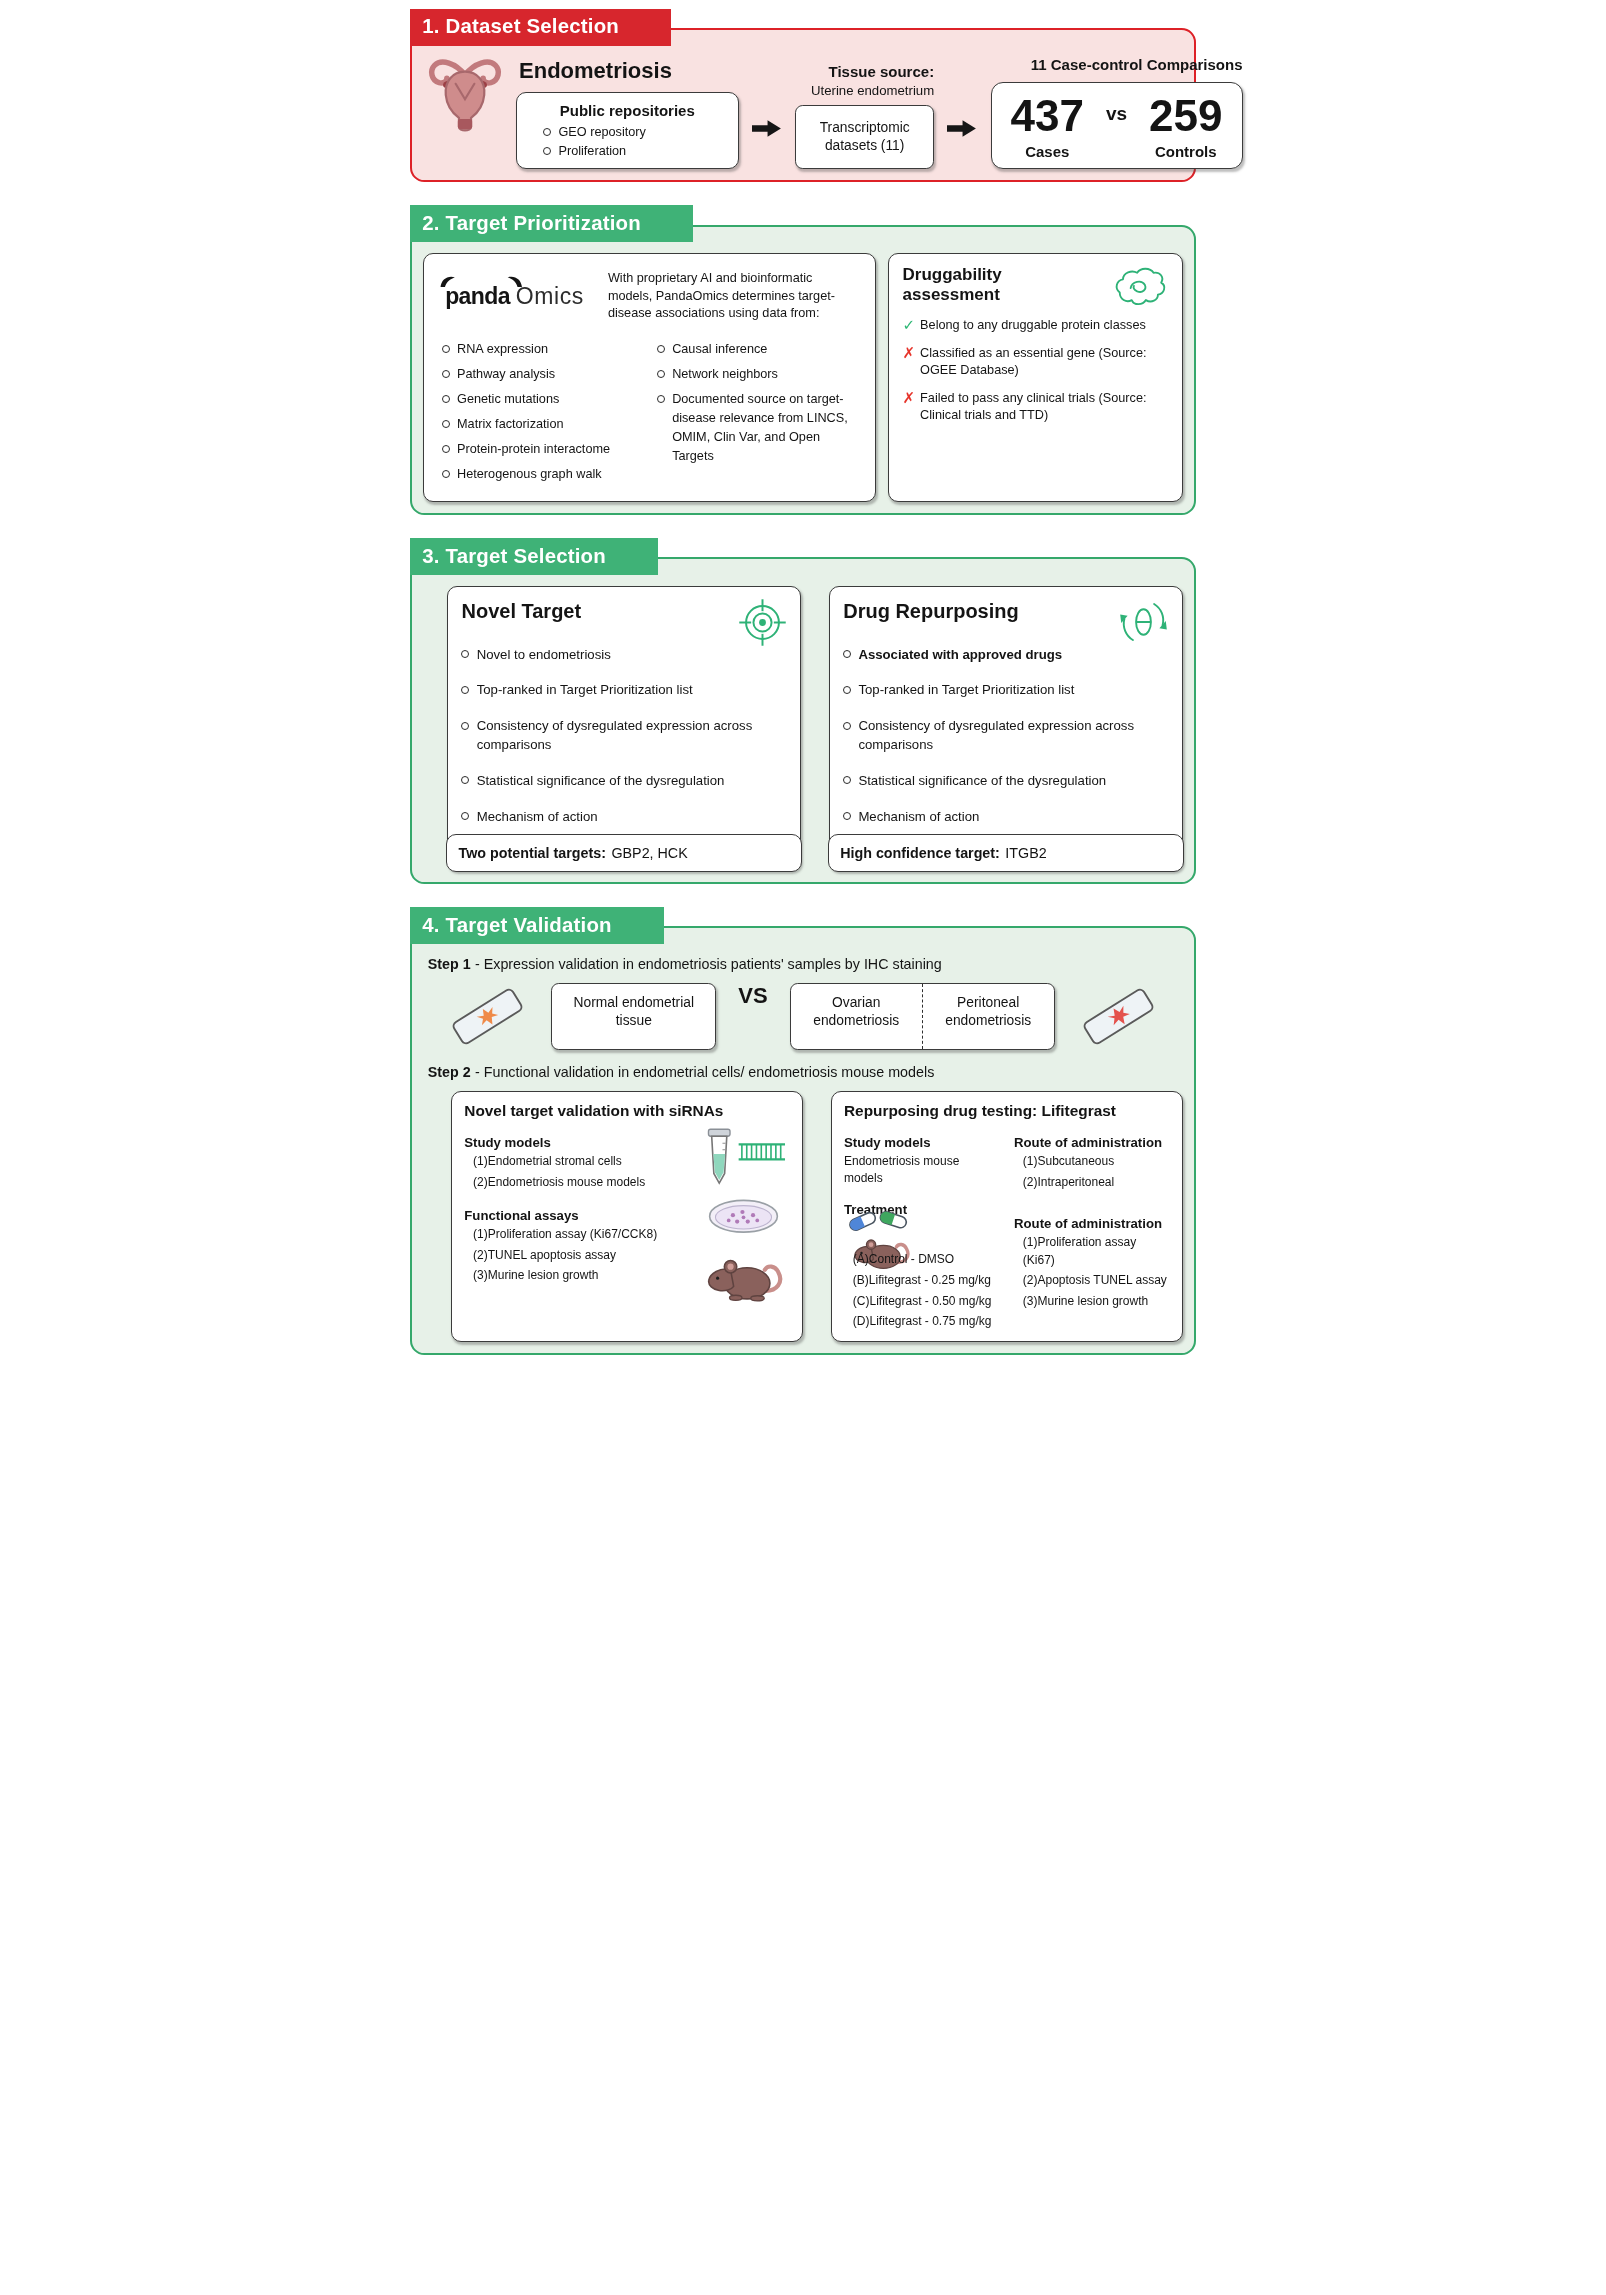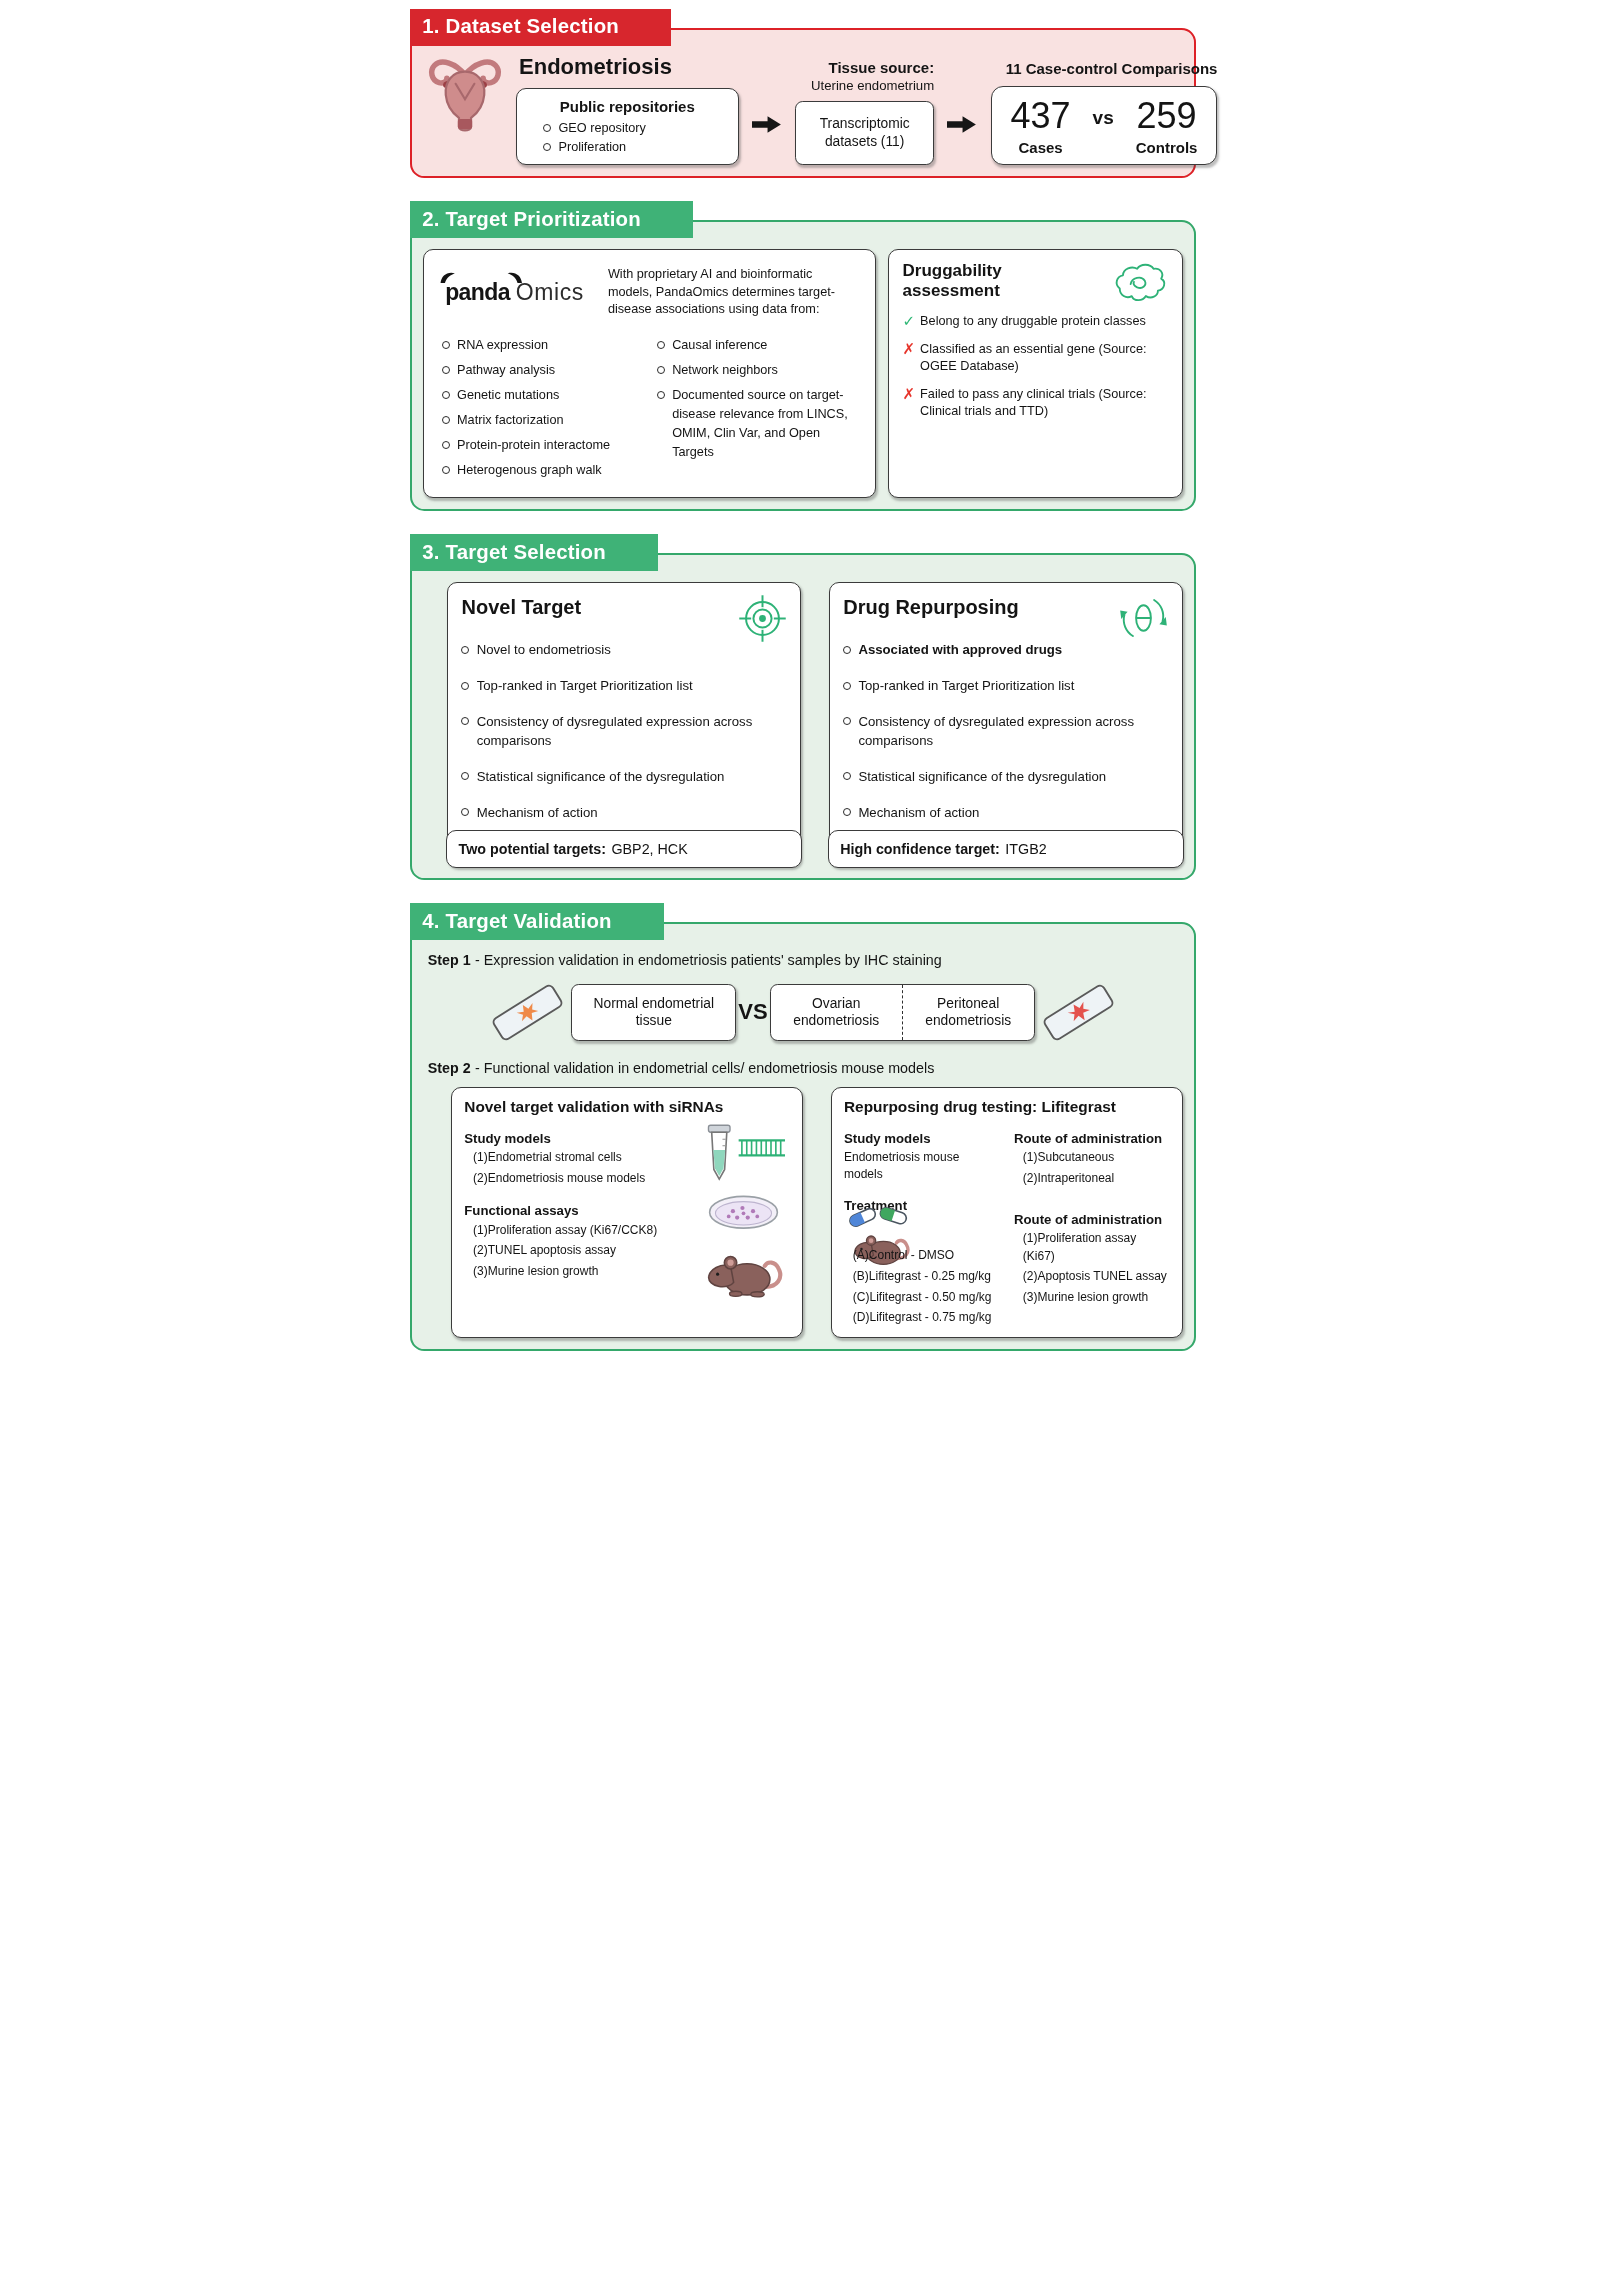--- a/index.html
+++ b/index.html
@@ -33,21 +33,21 @@
   .s1-arrow{flex:none;margin-bottom:31px;}
   .s1-col2,.s1-col3{display:flex;flex-direction:column;align-items:flex-end;}
   .s1-h{font-size:15px;font-weight:bold;}
   .s1-sub{font-size:13.2px;margin:2.2px 0 7.7px;}
   .trans-box{width:139px;padding:13.2px 6.6px;font-size:13.8px;line-height:1.3;text-align:center;
     border-radius:7.7px;box-sizing:border-box;}
   .s1-col3 .s1-h{margin-bottom:8.8px;}
   .cmp-box{display:flex;justify-content:center;align-items:flex-start;gap:22px;
     padding:11px 19px 8.8px;border-radius:12px;}
   .num-col{text-align:center;}
-  .num{font-size:36px;font-weight:normal;line-height:1;}
+  .num{font-size:44px;font-weight:bold;line-height:1;}
   .num-label{font-size:15px;font-weight:bold;margin-top:4.4px;}
   .vs-mid{font-size:19px;font-weight:bold;margin-top:8.8px;}
 
   
   .s2-row{display:flex;gap:12px;align-items:stretch;}
   .panda-box{flex:1.58;padding:12px 15.4px 7.7px;box-sizing:border-box;}
   .panda-top{display:flex;align-items:center;gap:24px;margin:4.4px 0 11px;}
   .panda-logo{flex:none;white-space:nowrap;position:relative;margin-left:5.5px;}
   .pl-bold{font-weight:800;font-size:23px;letter-spacing:-0.6px;position:relative;}
   .pl-light{font-size:23px;font-weight:400;color:#2d2d2d;letter-spacing:0.6px;}
@@ -77,21 +77,21 @@
   .sel-b .ring{margin-top:5.5px;}
   .b-bold{font-weight:bold;}
   .result{margin:11px -15px -1.7px;background:#fff;border:1.7px solid #3b3b3b;border-radius:10px;
     padding:10px 11px;font-size:14.3px;}
   .result-label{font-weight:bold;}
   .result-value{margin-left:5.5px;}
 
   
   .step-line{font-size:14.3px;margin:1.1px 4.4px 11px;}
   .step-label{font-weight:bold;margin-right:4.4px;}
-  .s4-step1row{display:flex;align-items:center;justify-content:center;gap:2px;margin:3.3px 0 14.3px;}
+  .s4-step1row{display:flex;justify-content:center;gap:22px;margin:3.3px 0 14.3px;}
   .normal-box{width:165px;padding:10px 6.6px;font-size:13.8px;line-height:1.3;text-align:center;
     border-radius:7.7px;box-sizing:border-box;}
   .vs-big{font-size:22px;font-weight:bold;}
   .compare-box{display:flex;width:265px;border-radius:7.7px;box-sizing:border-box;}
   .cmp-half{flex:1;padding:10px 4.4px;font-size:13.8px;line-height:1.3;text-align:center;}
   .cmp-half + .cmp-half{border-left:1.9px dashed #2e2e2e;}
   .s4-step2row{display:flex;gap:28px;align-items:stretch;margin-left:28px;}
   .val-box{flex:1;padding:10px 12px;box-sizing:border-box;}
   .val-title{font-size:15.4px;font-weight:bold;margin-bottom:5.5px;}
   .sirna-inner{display:flex;gap:4.4px;}

